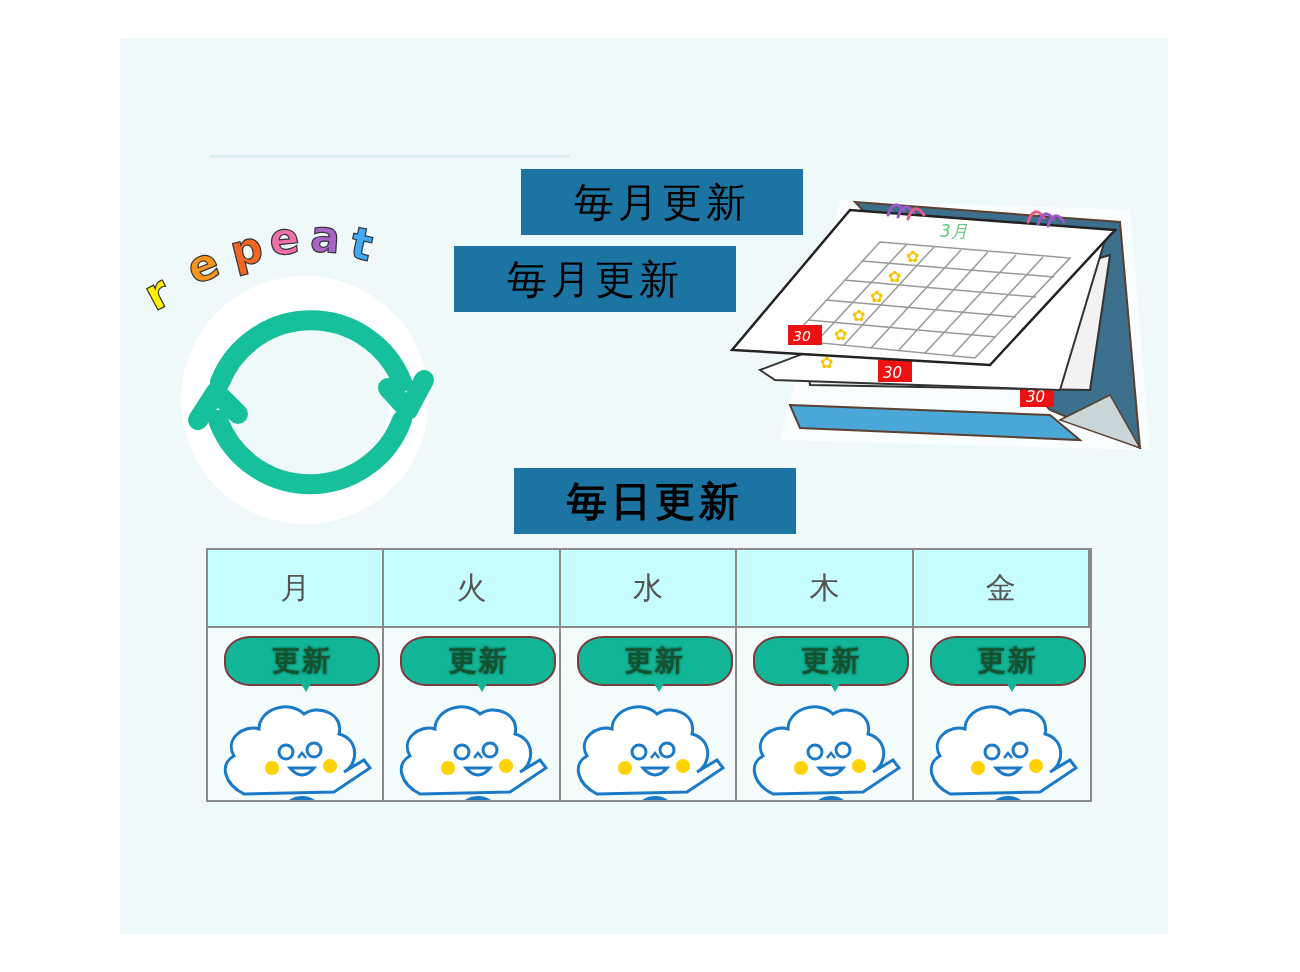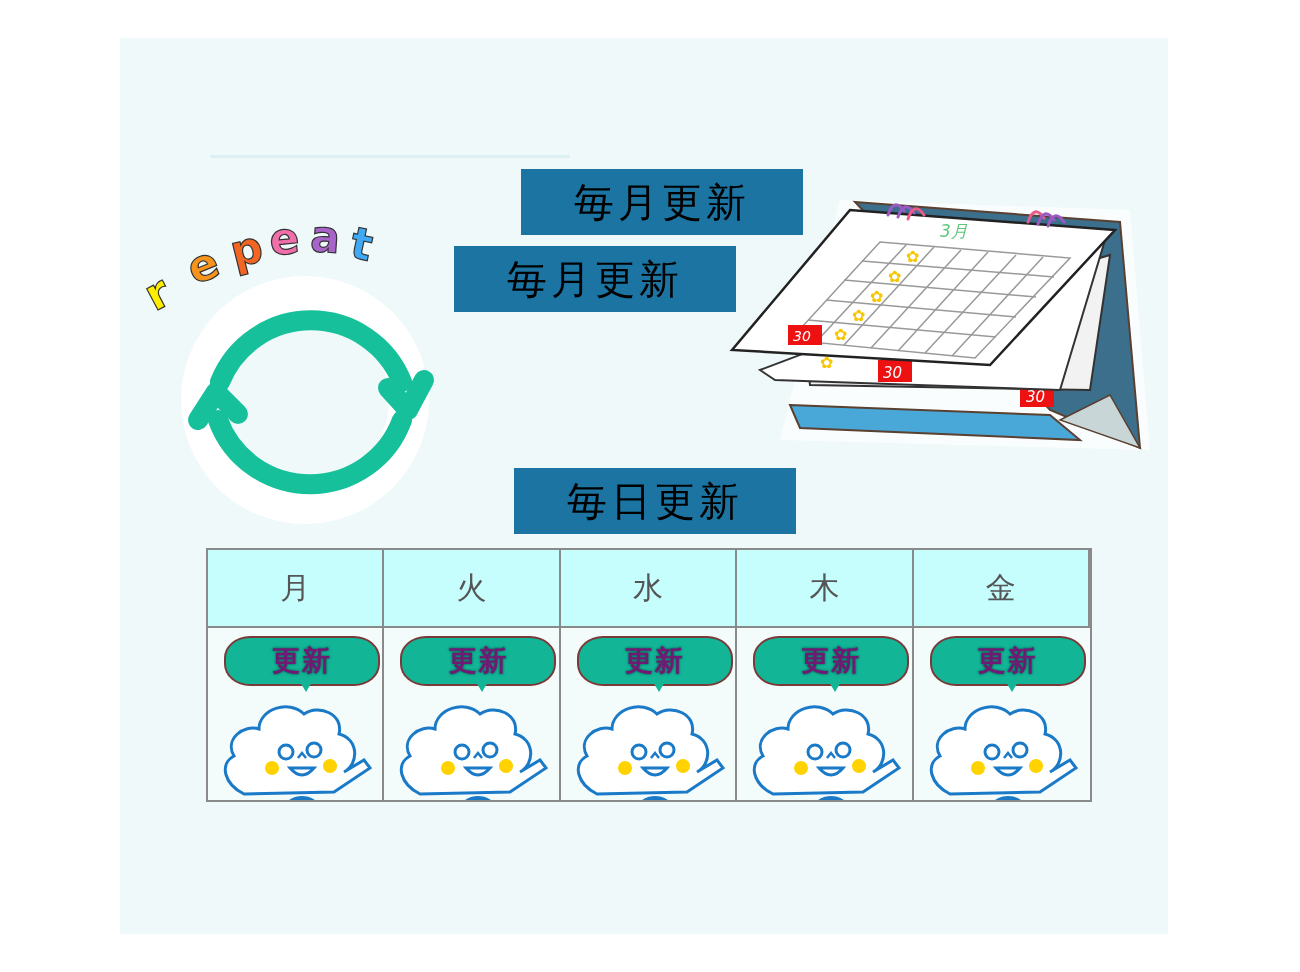--- a/index.html
+++ b/index.html
@@ -6,21 +6,21 @@
   body { width:1300px; height:972px; position:relative; overflow:hidden; font-family:"DejaVu Sans", sans-serif; }
   .panel { position:absolute; left:120px; top:38px; width:1048px; height:896px; background:#eff9f9; }
   .faint-line { position:absolute; left:210px; top:155px; width:360px; height:3px; background:#dceff2; border-radius:2px; }
   .label-box { position:absolute; background:#1b74a2; color:#000000; font-size:40px; letter-spacing:4px; line-height:1; display:flex; align-items:center; justify-content:center; }
   .repeat { position:absolute; left:140px; top:210px; width:300px; height:320px; }
   .calendar { position:absolute; left:720px; top:180px; width:440px; height:290px; }
   .schedule { position:absolute; left:206px; top:548px; width:886px; height:254px; border:2px solid #8a8a8a; box-sizing:border-box; display:grid; grid-template-columns:repeat(5,1fr); grid-template-rows:78px 1fr; background:#f2fbfb; }
   .day-head { background:#c6fdfd; border-right:2px solid #8a8a8a; border-bottom:2px solid #8a8a8a; display:flex; align-items:center; justify-content:center; color:#555; font-size:30px; }
   .day-head:last-child, .day-cell:last-child { border-right:none; }
   .day-cell { border-right:2px solid #8a8a8a; position:relative; overflow:hidden; background:#f4fbfb; }
-  .bubble { position:absolute; left:16px; top:8px; width:152px; height:46px; background:#13b597; border:2px solid #7a3a3a; border-radius:26px/22px; display:flex; align-items:center; justify-content:center; color:#701a75; font-size:28px; font-weight:bold; letter-spacing:2px; text-shadow:0 0 3px #0d6e5c, 0 0 2px #0d6e5c; }
+  .bubble { position:absolute; left:16px; top:8px; width:152px; height:46px; background:#13b597; border:2px solid #7a3a3a; border-radius:26px/22px; display:flex; align-items:center; justify-content:center; color:#14532d; font-size:28px; font-weight:bold; letter-spacing:2px; text-shadow:0 0 3px #0d6e5c, 0 0 2px #0d6e5c; }
   .bubble-tail { position:absolute; left:92px; top:54px; width:0; height:0; border-left:6px solid transparent; border-right:6px solid transparent; border-top:10px solid #13b597; }
   .mascot { position:absolute; left:6px; top:56px; width:170px; height:120px; }
 </style>
 </head>
 <body>
 
 <div class="panel"></div>
 <div class="faint-line"></div>
 
 <div class="repeat">
@@ -39,21 +39,21 @@
 
     <path d="M 80 172 A 98 98 0 0 1 262 172" fill="none" stroke="#16c09a" stroke-width="20" stroke-linecap="round"></path>
     <path d="M 248 178 L 268 200 L 284 170" fill="none" stroke="#16c09a" stroke-width="20" stroke-linecap="round" stroke-linejoin="round"></path>
     <path d="M 262 210 A 98 98 0 0 1 78 210" fill="none" stroke="#16c09a" stroke-width="20" stroke-linecap="round"></path>
     <path d="M 58 210 L 76 182 L 98 204" fill="none" stroke="#16c09a" stroke-width="20" stroke-linecap="round" stroke-linejoin="round"></path>
   </svg>
 </div>
 
 <div class="label-box" style="left:521px;top:169px;width:282px;height:66px;">毎月更新</div>
 <div class="label-box" style="left:454px;top:246px;width:282px;height:66px;">毎月更新</div>
-<div class="label-box" style="left:514px;top:468px;width:282px;height:66px;">毎日更新</div>
+<div class="label-box" style="left:514px;top:468px;width:282px;height:66px;font-weight:bold;">毎日更新</div>
 
 <div class="calendar">
   <svg width="440" height="290" viewBox="0 0 440 290">
 
     <path d="M 120 20 L 410 30 L 430 270 L 60 260 Z" fill="#ffffff" opacity="0.7"></path>
 
     <path d="M 135 22 L 400 42 L 420 268 L 330 230 Z" fill="#3b6f8c" stroke="#5a4030" stroke-width="2"></path>
 
     <path d="M 70 225 L 330 235 L 360 260 L 80 248 Z" fill="#4aa8d8" stroke="#5a4030" stroke-width="2"></path>
     <path d="M 340 240 L 390 215 L 420 268 Z" fill="#c9d6d8" stroke="#5a4030" stroke-width="1.5"></path>

